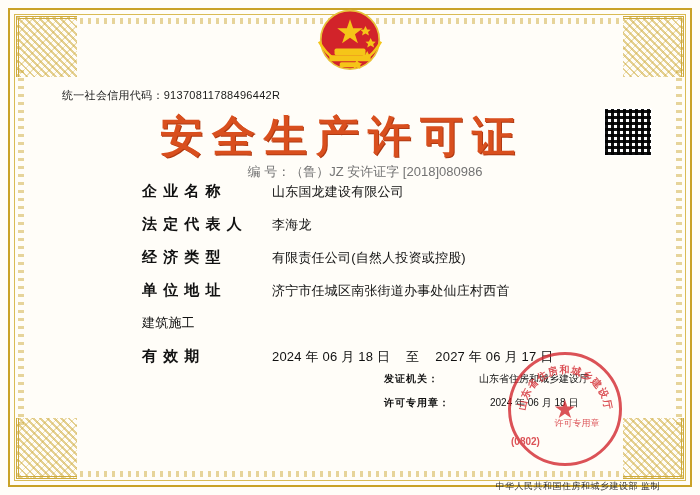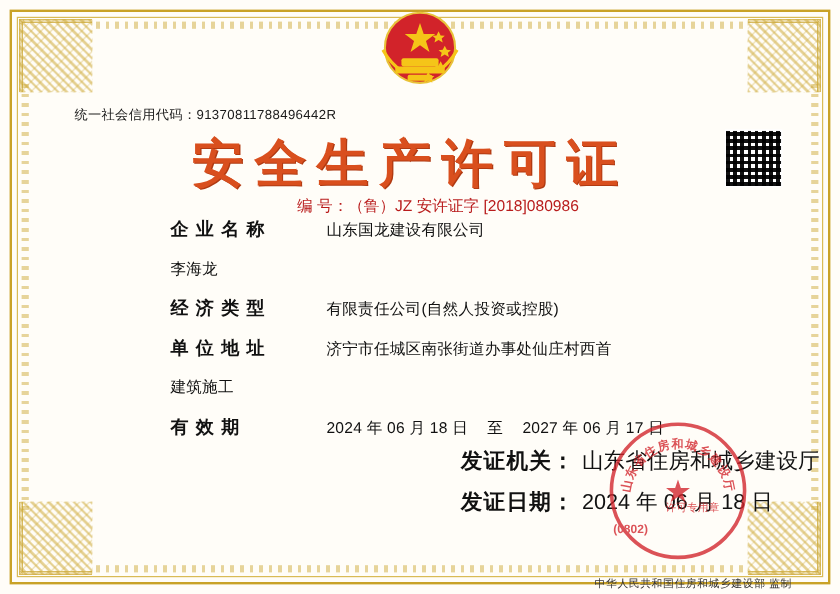--- a/index.html
+++ b/index.html
@@ -122,21 +122,21 @@
     border: 1px solid #fff;
   }
 
   .serial {
     position: absolute;
     left: 0;
     right: 0;
     top: 163px;
     text-align: center;
     font-size: 13px;
-    color: #b91c1c;
+    color: #737373;
     padding-left: 30px;
   }
 
   .fields {
     position: absolute;
     left: 104px;
     top: 182px;
     right: 60px;
   }
   .field-row {
@@ -173,22 +173,23 @@
     position: absolute;
     right: 66px;
     top: 372px;
     text-align: left;
     width: 250px;
   }
   .issuer-row {
     display: flex;
     align-items: flex-end;
     margin-bottom: 10px;
-    font-size: 18px;
+    font-size: 10px;
     color: #111;
+    gap: 34px;
   }
   .issuer-label {
     font-weight: bold;
     letter-spacing: 1px;
     white-space: nowrap;
   }
   .issuer-value {
     margin-left: 6px;
     white-space: nowrap;
   }
@@ -297,20 +298,21 @@
   <div class="qr"></div>
 
   <div class="serial">编 号：（鲁）JZ 安许证字 [2018]080986</div>
 
   <div class="fields">
     <div class="field-row">
       <div class="field-label">企 业 名 称</div>
       <div class="field-value">山东国龙建设有限公司</div>
     </div>
     <div class="field-row">
+      <div class="field-label">法 定 代 表 人</div>
       <div class="field-value">李海龙</div>
     </div>
     <div class="field-row">
       <div class="field-label">经 济 类 型</div>
       <div class="field-value">有限责任公司(自然人投资或控股)</div>
     </div>
     <div class="field-row">
       <div class="field-label">单 位 地 址</div>
       <div class="field-value">济宁市任城区南张街道办事处仙庄村西首</div>
     </div>
@@ -326,21 +328,21 @@
       </div>
     </div>
   </div>
 
   <div class="issuer-block">
     <div class="issuer-row">
       <span class="issuer-label">发证机关：</span>
       <span class="issuer-value">山东省住房和城乡建设厅</span>
     </div>
     <div class="issuer-row">
-      <span class="issuer-label">发证日期：</span>
+      <span class="issuer-label">许可专用章：</span>
       <span class="issuer-value">2024 年 06 月 18 日</span>
     </div>
   </div>
 
   <div class="seal">
     <svg class="seal-arc" viewBox="0 0 108 108">
       <defs>
         <path id="arcpath" d="M 14 58 A 40 40 0 0 1 94 58" fill="none"></path>
       </defs>
       <text>

